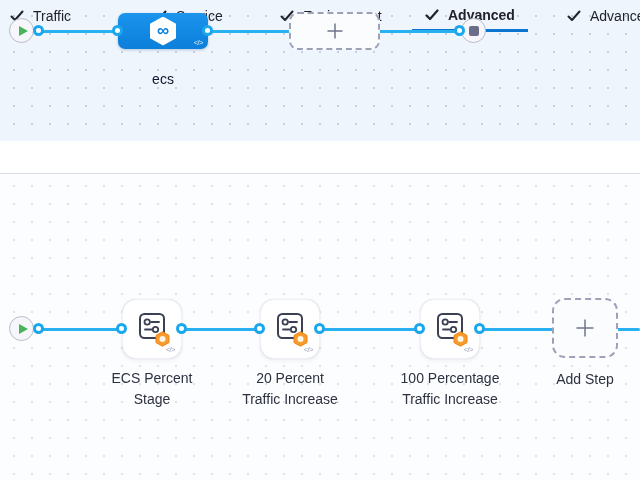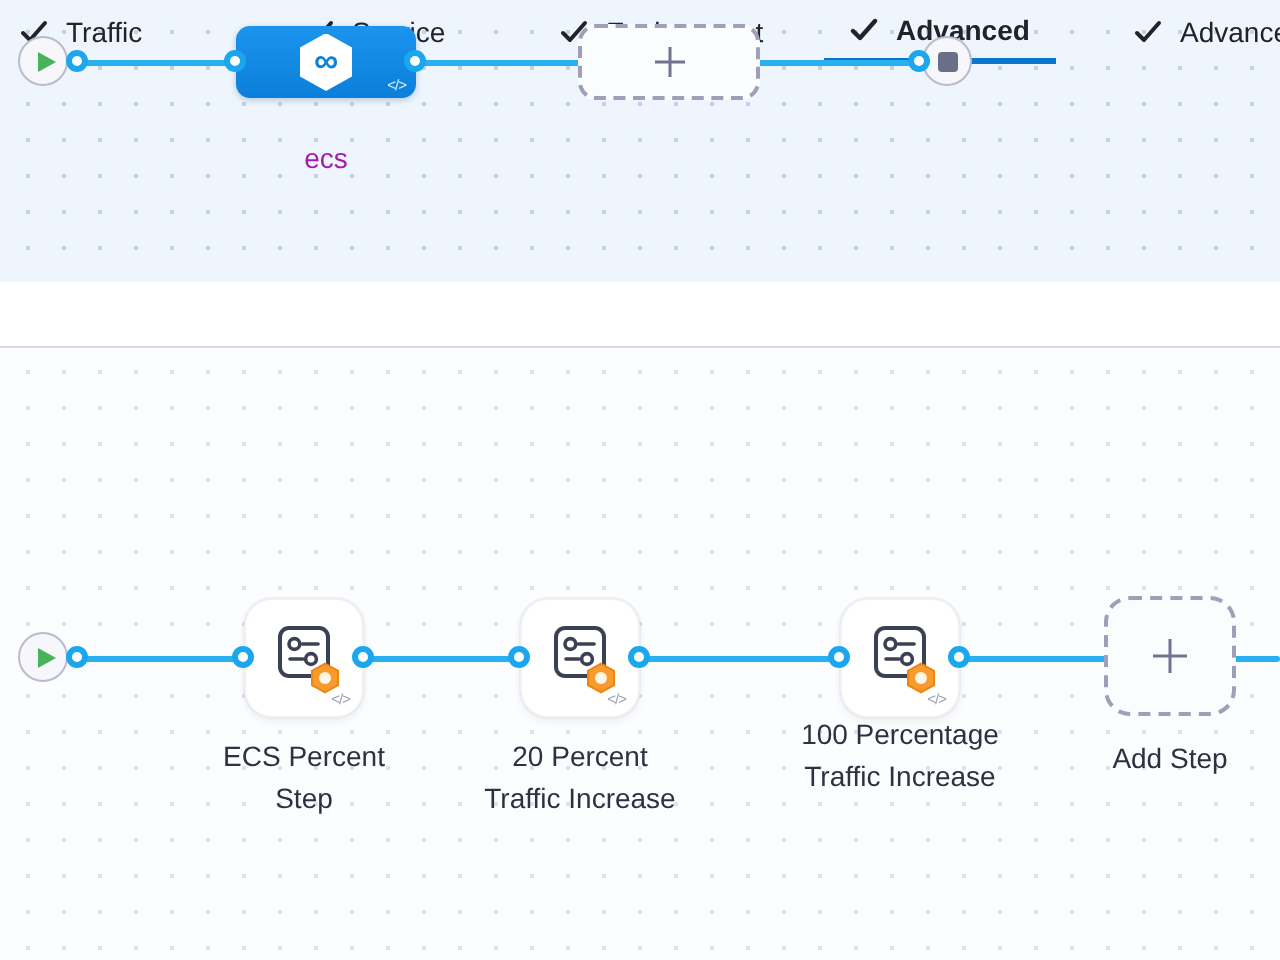--- a/index.html
+++ b/index.html
@@ -68,21 +68,21 @@
     position:absolute;top:299px;width:60px;height:60px;border-radius:14px;background:#ffffff;
     border:1px solid #f0f1f6;
     box-shadow:0 2px 4px rgba(40,41,61,.06),0 0 1px rgba(40,41,61,.18);
     z-index:3;cursor:pointer;box-sizing:border-box;
   }
   .step-node .icon-wrap{position:absolute;left:15px;top:12px;width:28px;height:28px;}
   .step-node .badge{position:absolute;left:32px;top:31px;width:15px;height:16px;}
   .step-node .code-chip2{position:absolute;right:6px;bottom:4px;font-size:7.5px;letter-spacing:-.5px;color:#9aa0b5;}
   
   .node-label{
-    position:absolute;width:170px;text-align:center;font-size:14px;color:#a21caf;z-index:2;
+    position:absolute;width:170px;text-align:center;font-size:14px;color:#0f172a;z-index:2;
   }
   .step-label{
     position:absolute;width:176px;text-align:center;font-size:14px;line-height:21px;color:#2d3140;z-index:2;
   }
   
   .tab{
     position:absolute;top:0;height:32px;display:flex;align-items:center;gap:9px;
     padding:0 13px;font-size:14px;color:#21222e;cursor:pointer;box-sizing:border-box;white-space:nowrap;
   }
   .tab.active{font-weight:bold;border-bottom:3px solid #0a76d0;}
@@ -218,25 +218,25 @@
   <div class="ring" style="left:33px;top:323px;"></div>
   <div class="ring" style="left:116px;top:323px;"></div>
   <div class="ring" style="left:176px;top:323px;"></div>
   <div class="ring" style="left:254px;top:323px;"></div>
   <div class="ring" style="left:314px;top:323px;"></div>
   <div class="ring" style="left:414px;top:323px;"></div>
   <div class="ring" style="left:474px;top:323px;"></div>
 
   <div class="step-label" style="left:64px;top:368px;">
     <div>ECS Percent</div>
-    <div>Step</div>
+    <div>Stage</div>
   </div>
   <div class="step-label" style="left:202px;top:368px;">
     <div>20 Percent</div>
     <div>Traffic Increase</div>
   </div>
-  <div class="step-label" style="left:362px;top:357px;">
+  <div class="step-label" style="left:362px;top:368px;">
     <div>100 Percentage</div>
     <div>Traffic Increase</div>
   </div>
   <div class="step-label" style="left:497px;top:369px;">Add Step</div>
 
 </div>
 
 </body></html>

